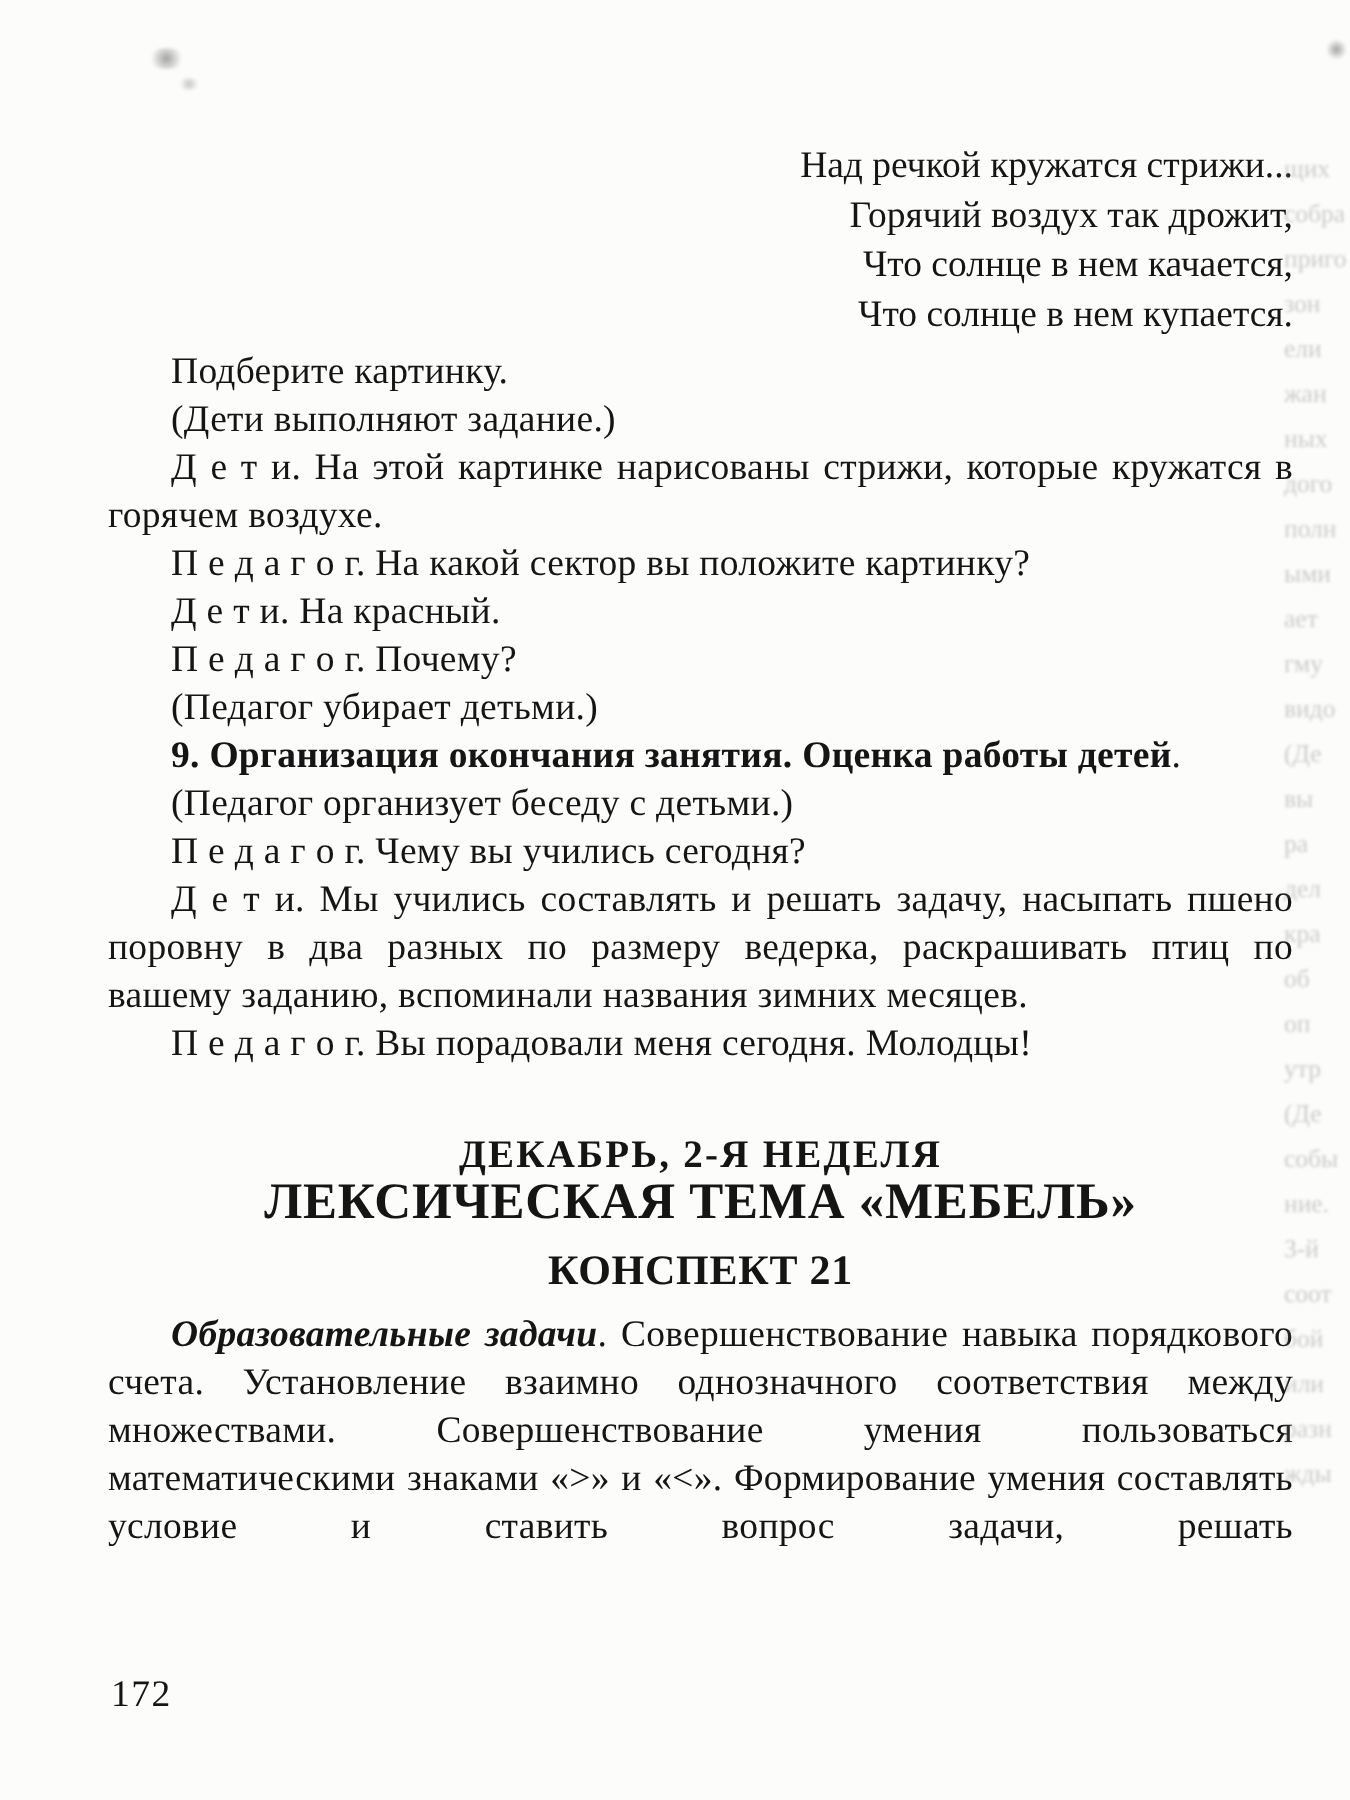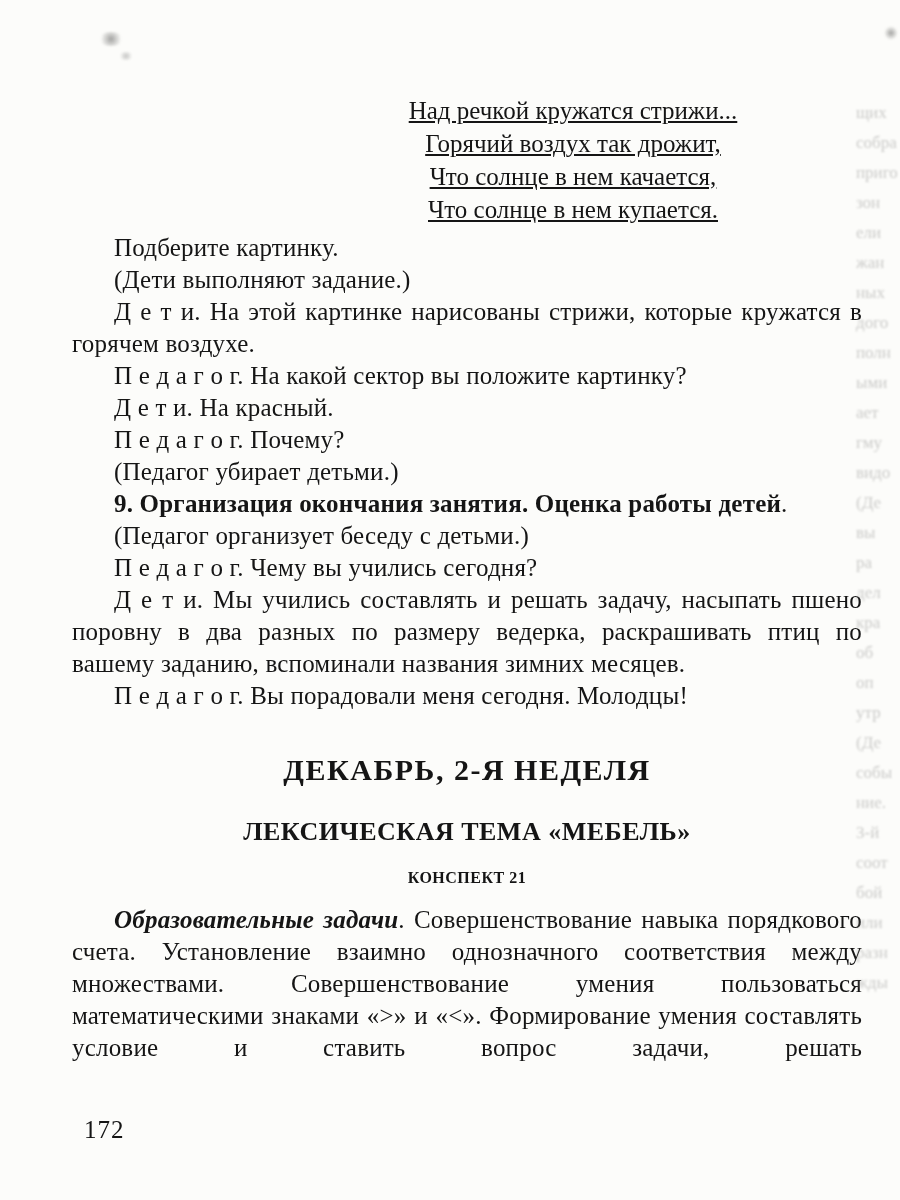--- a/index.html
+++ b/index.html
@@ -21,38 +21,37 @@
   .para {
     margin: 0;
     text-indent: 42px;
     text-align: justify;
     letter-spacing: 0.2px;
   }
   .cont { text-align-last: justify; }
   .poem {
     margin: 0 0 6px 212px;
     text-indent: 0;
-    text-align: center;
-    text-decoration: underline;
+    text-align: right;
   }
   .poem div { line-height: 33px; }
   .heading {
     text-align: center;
     text-indent: 0;
     font-weight: bold;
   }
-  .h-week   { margin-top: 42px; font-size: 30px; letter-spacing: 1.5px; }
-  .h-topic  { margin-top: 30px; font-size: 26px; letter-spacing: 0.5px; }
-  .h-lesson { margin-top: 14px; margin-bottom: 10px; font-size: 16px; letter-spacing: 0.5px; }
+  .h-week   { margin-top: 42px; font-size: 26px; letter-spacing: 1.5px; }
+  .h-topic  { font-size: 34px; letter-spacing: 0.5px; }
+  .h-lesson { margin-top: 14px; margin-bottom: 10px; font-size: 28px; letter-spacing: 0.5px; }
   .italic { }
   .bold { font-weight: bold; }
   .bold-italic { font-weight: bold; font-style: italic; }
   .page-number {
     position: absolute;
-    left: 84px; top: 1116px;
+    left: 74px; top: 1116px;
     font-size: 25px;
     letter-spacing: 1px;
   }
   .bleed {
     position: absolute;
     left: 856px; top: 98px;
     width: 46px; height: 902px;
     color: #8d8d8b;
     opacity: 0.45;
     filter: blur(1.1px);

